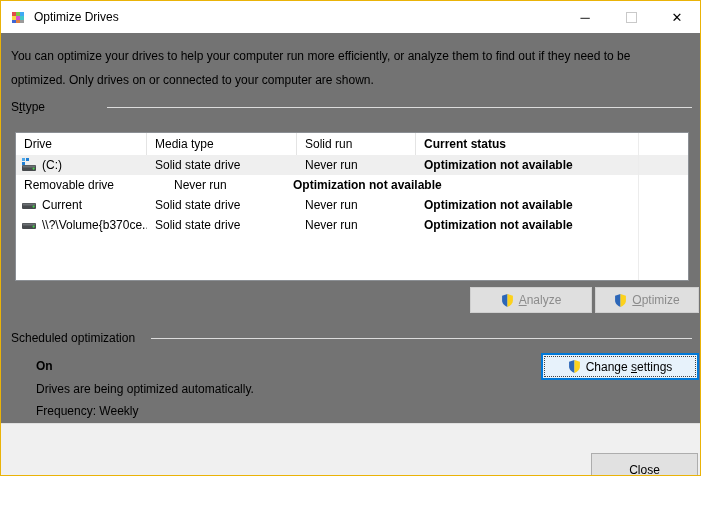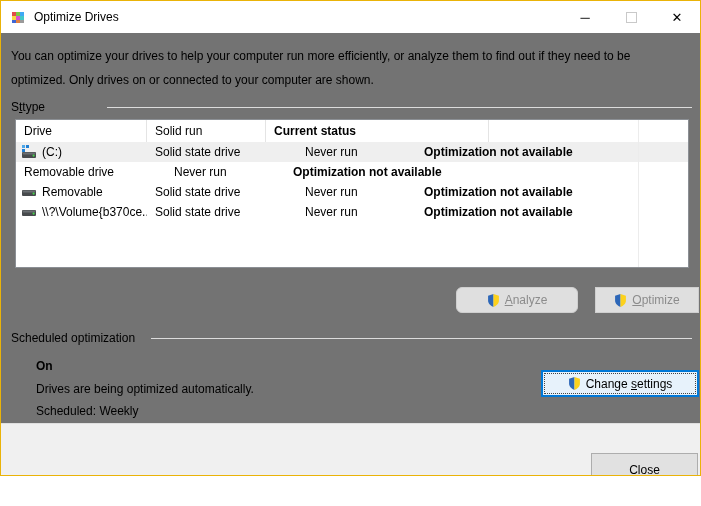--- a/index.html
+++ b/index.html
@@ -20,44 +20,44 @@
 
   
   .intro{position:absolute;left:10px;top:43px;width:655px;line-height:24px;}
 
   
   .group-label{position:absolute;white-space:nowrap;}
   .group-line{position:absolute;height:1px;background:#dcdcdc;}
   .mn{text-decoration:underline;}
 
   
-  .list{position:absolute;left:14px;top:118px;width:674px;height:149px;background:#fff;
+  .list{position:absolute;left:14px;top:131px;width:674px;height:149px;background:#fff;
         border:1px solid #8b8f94;box-sizing:border-box;}
   .hrow{display:flex;height:22px;line-height:22px;background:#fff;}
   .hcell{box-sizing:border-box;padding-left:8px;border-right:1px solid #e4e4e4;overflow:hidden;
          white-space:nowrap;}
   .hfill{flex:1;border-right:none;}
   .col-drive{width:131px;}
   .col-media{width:150px;}
   .col-last{width:119px;}
   .col-status{width:223px;font-weight:bold;}
   .row{display:flex;height:20px;line-height:20px;}
   .row.selected{background:#efefef;}
   .cell{box-sizing:border-box;padding-left:8px;overflow:hidden;white-space:nowrap;}
   .cell.col-drive{padding-left:5px;display:flex;align-items:center;}
   .dicon{width:16px;height:16px;margin-right:5px;flex:0 0 16px;display:inline-block;}
   .vline{position:absolute;left:622px;top:0;bottom:0;width:1px;background:#ececec;}
 
   
   .btn{position:absolute;box-sizing:border-box;display:flex;align-items:center;
        justify-content:center;gap:5px;font-size:12px;cursor:default;}
   .btn-disabled{background:#dfdfdf;border:1px solid #cfcfcf;color:#8c8c8c;}
-  .btn-analyze{left:455px;top:286px;width:122px;height:26px;border-radius:6px;}
+  .btn-analyze{left:469px;top:286px;width:122px;height:26px;}
   .btn-optimize{left:594px;top:286px;width:104px;height:26px;}
-  .btn-change{left:540px;top:369px;width:158px;height:27px;background:#e7f2fb;
+  .btn-change{left:540px;top:352px;width:158px;height:27px;background:#e7f2fb;
               border:1px solid #0078d7;box-shadow:inset 0 0 0 1px #0078d7;
               outline:1px dotted #444;outline-offset:-4px;}
   .btn-close{left:590px;top:452px;width:107px;height:25px;background:#e1e1e1;
              border:1px solid #adadad;align-items:flex-end;}
   .shield{width:13px;height:13px;flex:0 0 13px;}
 
   
   .sched-state{position:absolute;left:35px;top:358px;font-weight:bold;}
   .sched-desc{position:absolute;left:35px;top:381px;}
   .sched-freq{position:absolute;left:35px;top:403px;}
@@ -98,20 +98,21 @@
 
   <div class="intro">You can optimize your drives to help your computer run more efficiently, or analyze them to find out if they need to be optimized. Only drives on or connected to your computer are shown.</div>
 
   <div class="group-label" style="left:10px;top:99px;"><span>S</span><span class="mn">t</span><span>type</span></div>
   <div class="group-line" style="left:106px;top:106px;width:585px;"></div>
 
   <div class="list">
     <div class="vline"></div>
     <div class="hrow">
       <div class="hcell col-drive">Drive</div>
+      <div class="hcell col-media">Media type</div>
       <div class="hcell col-last">Solid run</div>
       <div class="hcell col-status">Current status</div>
       <div class="hcell hfill"></div>
     </div>
 
     <div class="row selected">
       <div class="cell col-drive">
         <svg class="dicon" viewBox="0 0 16 16">
           <rect x="1" y="1" width="3" height="3" fill="#4fa7e8"></rect>
           <rect x="5" y="1" width="3" height="3" fill="#1f7fd4"></rect>
@@ -133,21 +134,21 @@
       <div class="cell col-status">Optimization not available</div>
     </div>
 
     <div class="row">
       <div class="cell col-drive">
         <svg class="dicon" viewBox="0 0 16 16">
           <rect x="1" y="6" width="14" height="6" rx="1" fill="#474a4d"></rect>
           <rect x="1.6" y="6.6" width="12.8" height="2" rx="0.8" fill="#6a6e72"></rect>
           <circle cx="12.6" cy="9.6" r="1.1" fill="#46d44a"></circle>
         </svg>
-        <span>Removable</span>
+        <span>Current</span>
       </div>
       <div class="cell col-media">Solid state drive</div>
       <div class="cell col-last">Never run</div>
       <div class="cell col-status">Optimization not available</div>
     </div>
 
     <div class="row">
       <div class="cell col-drive">
         <svg class="dicon" viewBox="0 0 16 16">
           <rect x="1" y="6" width="14" height="6" rx="1" fill="#474a4d"></rect>
@@ -175,21 +176,21 @@
       <path d="M6 0 L11 1.5 V6 C11 9 8.5 10.8 6 12 Z" fill="#fcd11c"></path>
     </svg>
     <span><span></span><span class="mn">O</span><span>ptimize</span></span>
   </div>
 
   <div class="group-label" style="left:10px;top:330px;">Scheduled optimization</div>
   <div class="group-line" style="left:150px;top:337px;width:541px;"></div>
 
   <div class="sched-state">On</div>
   <div class="sched-desc">Drives are being optimized automatically.</div>
-  <div class="sched-freq">Scheduled: Weekly</div>
+  <div class="sched-freq">Frequency: Weekly</div>
 
   <div class="btn btn-change">
     <svg class="shield" viewBox="0 0 12 12">
       <path d="M6 0 L1 1.5 V6 C1 9 3.5 10.8 6 12 Z" fill="#2d67b8"></path>
       <path d="M6 0 L11 1.5 V6 C11 9 8.5 10.8 6 12 Z" fill="#fcd11c"></path>
     </svg>
     <span><span>Change </span><span class="mn">s</span><span>ettings</span></span>
   </div>
 
   <div class="footer"></div>

